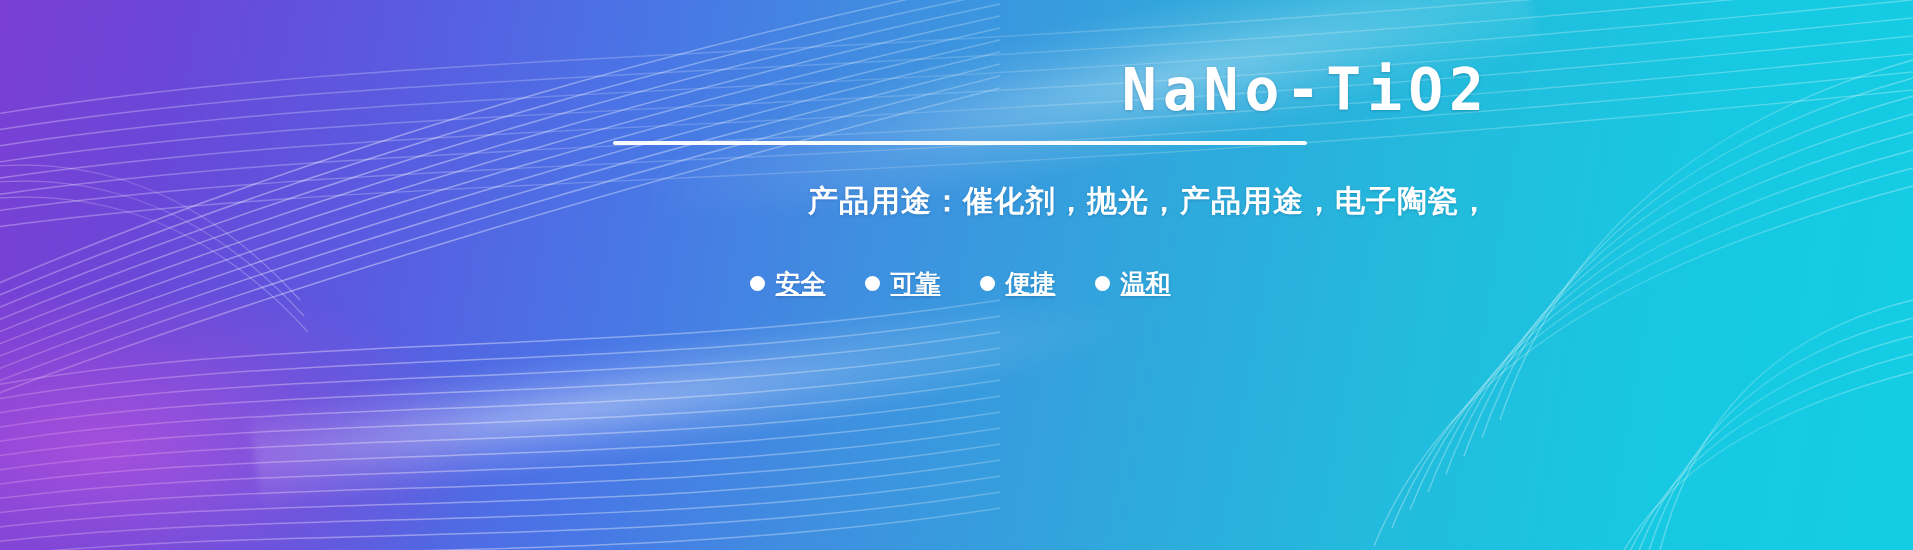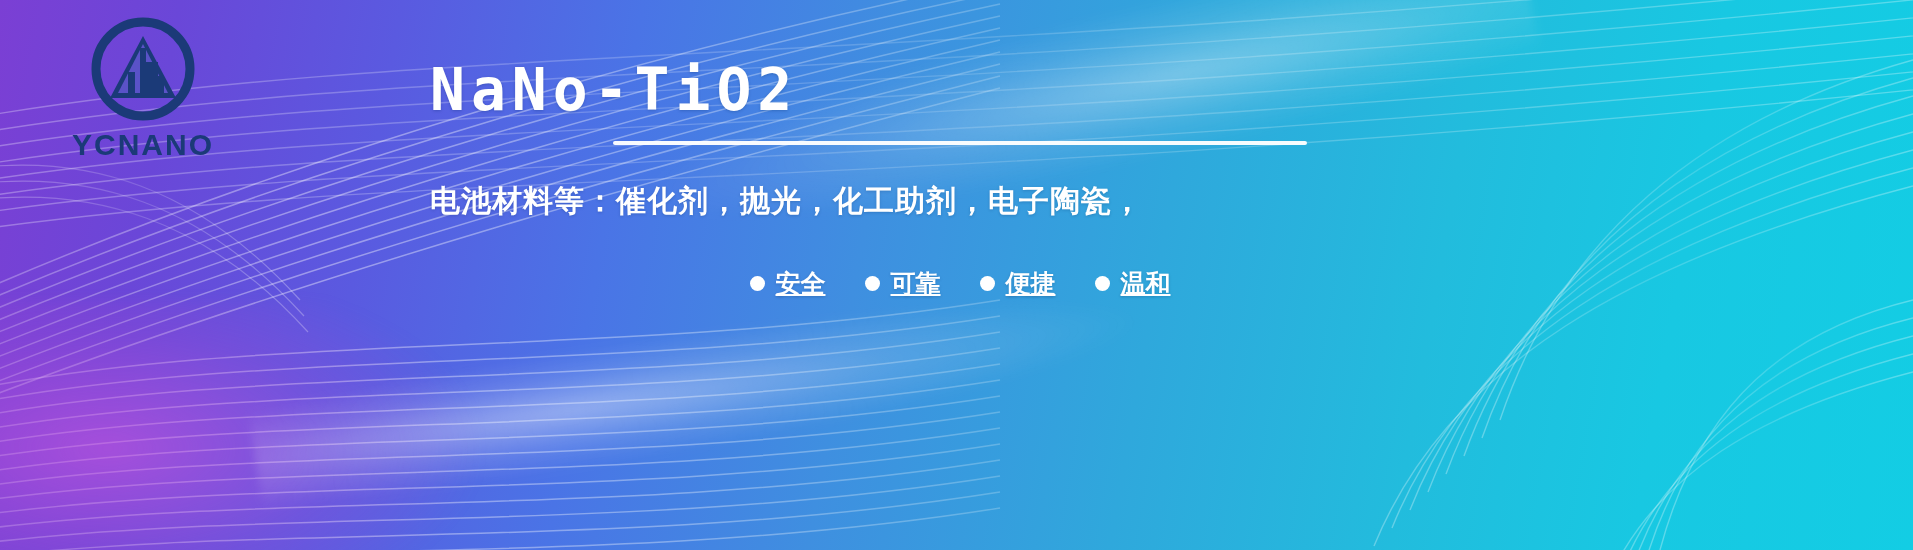--- a/index.html
+++ b/index.html
@@ -67,21 +67,21 @@
     letter-spacing:2px;
     color:#1b3a78;
     font-family:"Liberation Sans","DejaVu Sans",sans-serif;
   }
 
   
   .copy{
     position:absolute;
     left:430px; top:60px;
     width:1060px;
-    text-align:left;
+    text-align:right;
     color:#ffffff;
   }
   .title{
     font-size:58px;
     font-weight:700;
     letter-spacing:6px;
     line-height:1.05;
     color:#ffffff;
     font-family:"DejaVu Sans Mono","Liberation Mono",monospace;
     text-shadow:0 1px 3px rgba(0,40,90,.25);
@@ -216,43 +216,29 @@
         <path d="M-40,186 C 92,166 204,206 304,316"></path>
         <path d="M-40,202 C 94,182 208,222 308,332"></path>
       </g>
     </svg>
   </div>
 
   <div class="magenta-glow"></div>
   <div class="white-streak"></div>
   <div class="white-streak2"></div>
 
-  <div class="logo-block">
-    <span class="logo-mark">
-      <svg viewBox="0 0 110 110" width="110" height="110" aria-hidden="true">
-        <circle cx="55" cy="55" r="47" fill="none" stroke="#1b3a78" stroke-width="9"></circle>
-        <path d="M55 22 L88 84 L22 84 Z" fill="#1b3a78"></path>
-        <path d="M55 30 L80 79 L30 79 Z" fill="#5a52c8"></path>
-        <path d="M40 79 L40 58 L47 58 L47 79 Z" fill="#1b3a78"></path>
-        <path d="M52 79 L52 34 L58 34 L58 79 Z" fill="#1b3a78"></path>
-        <path d="M58 48 L70 48 L70 62 L62 62 L62 79 L58 79 Z" fill="#1b3a78"></path>
-        <path d="M62 62 L76 62 L76 79 L62 79 Z" fill="#1b3a78"></path>
-      </svg>
-    </span>
-    <span class="logo-word">YCNANO</span>
-  </div>
 
   <div class="copy">
 
     <div class="title">NaNo-TiO2</div>
 
     <div class="rule"></div>
 
     <div class="desc">
-      <span class="line">电池材料等：催化剂，抛光，化工助剂，电子陶瓷，</span>
+      <span class="line">产品用途：催化剂，抛光，产品用途，电子陶瓷，</span>
     </div>
 
     <div class="features">
       <div class="feature">
         <span class="dot"></span>
         <span>安全</span>
       </div>
       <div class="feature">
         <span class="dot"></span>
         <span>可靠</span>

